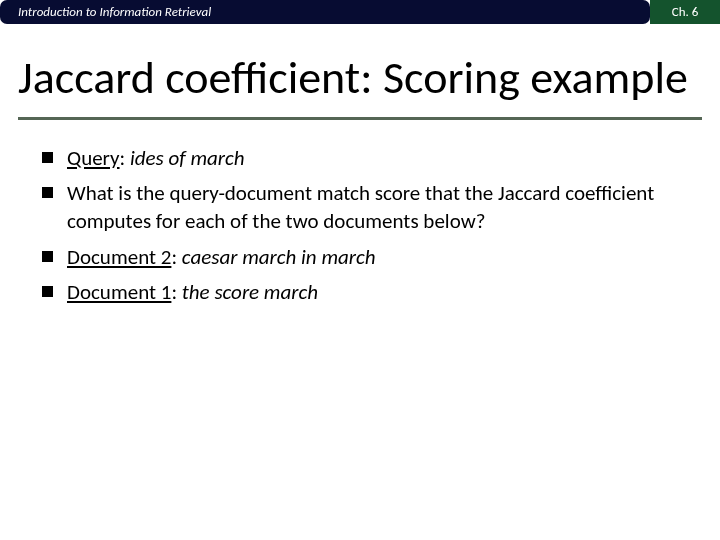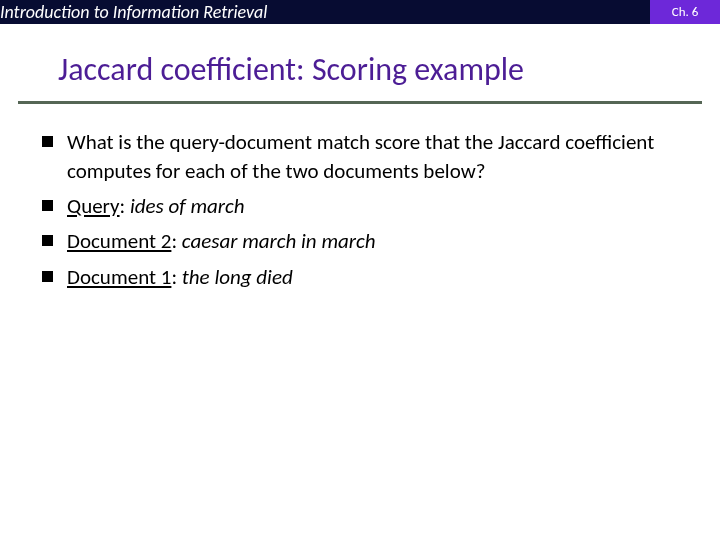--- a/index.html
+++ b/index.html
@@ -18,42 +18,42 @@
     .header {
       display: flex;
       width: 100%;
       height: 24px;
     }
     .header-left {
       flex: 1;
       background: #070c32;
       color: #ffffff;
       font-style: italic;
-      font-size: 18px;
-      padding: 3px 0;
+      font-size: 13px;
+      padding: 3px 18px;
       line-height: 18px;
+      border-radius: 7px;
     }
     .header-right {
       width: 70px;
-      background: #6d28d9;
+      background: #14532d;
       color: #ffffff;
       font-size: 13px;
       text-align: center;
       padding: 3px 0;
       line-height: 18px;
     }
     .title-wrap {
       padding: 28px 18px 8px 18px;
     }
     .title {
-      font-size: 32px;
+      font-size: 46px;
       font-weight: 400;
-      color: #4c1d95;
+      color: #000000;
       line-height: 1.1;
-      margin-left: 40px;
     }
     .title-underline {
       margin: 6px 18px 0 18px;
       height: 3px;
       background: #556655;
     }
     .content {
       padding: 24px 30px 0 42px;
     }
     .bullet-item {
@@ -91,37 +91,37 @@
 
 <div class="title-wrap">
   <h1 class="title">Jaccard coefficient: Scoring example</h1>
 </div>
 <div class="title-underline"></div>
 
 <div class="content">
 
   <div class="bullet-item">
     <div class="bullet-icon"></div>
-    <div class="bullet-text">What is the query-document match score that the Jaccard coefficient computes for each of the two documents below?</div>
+    <div class="bullet-text">
+      <span class="u">Query</span><span>: </span><span class="i">ides of march</span>
+    </div>
   </div>
 
   <div class="bullet-item">
     <div class="bullet-icon"></div>
-    <div class="bullet-text">
-      <span class="u">Query</span><span>: </span><span class="i">ides of march</span>
-    </div>
+    <div class="bullet-text">What is the query-document match score that the Jaccard coefficient computes for each of the two documents below?</div>
   </div>
 
   <div class="bullet-item">
     <div class="bullet-icon"></div>
     <div class="bullet-text">
       <span class="u">Document 2</span><span>: </span><span class="i">caesar march in march</span>
     </div>
   </div>
 
   <div class="bullet-item">
     <div class="bullet-icon"></div>
     <div class="bullet-text">
-      <span class="u">Document 1</span><span>: </span><span class="i">the long died</span>
+      <span class="u">Document 1</span><span>: </span><span class="i">the score march</span>
     </div>
   </div>
 
 </div>
 
 </body></html>

